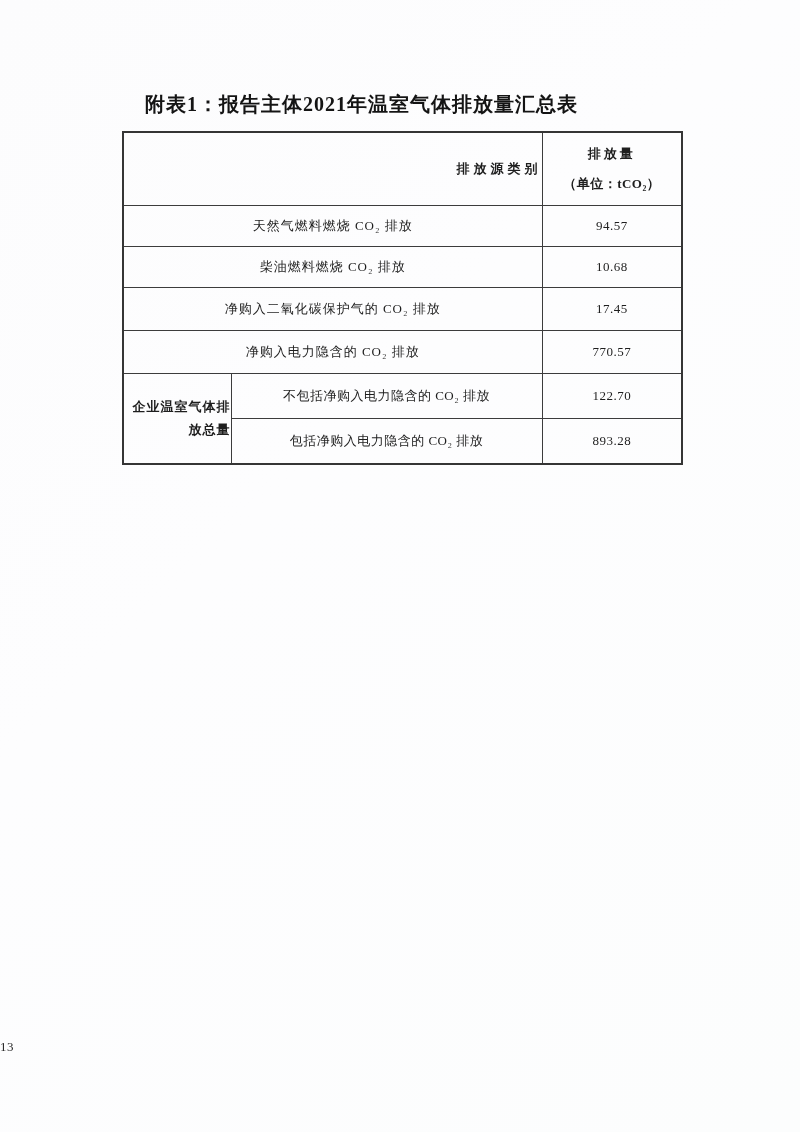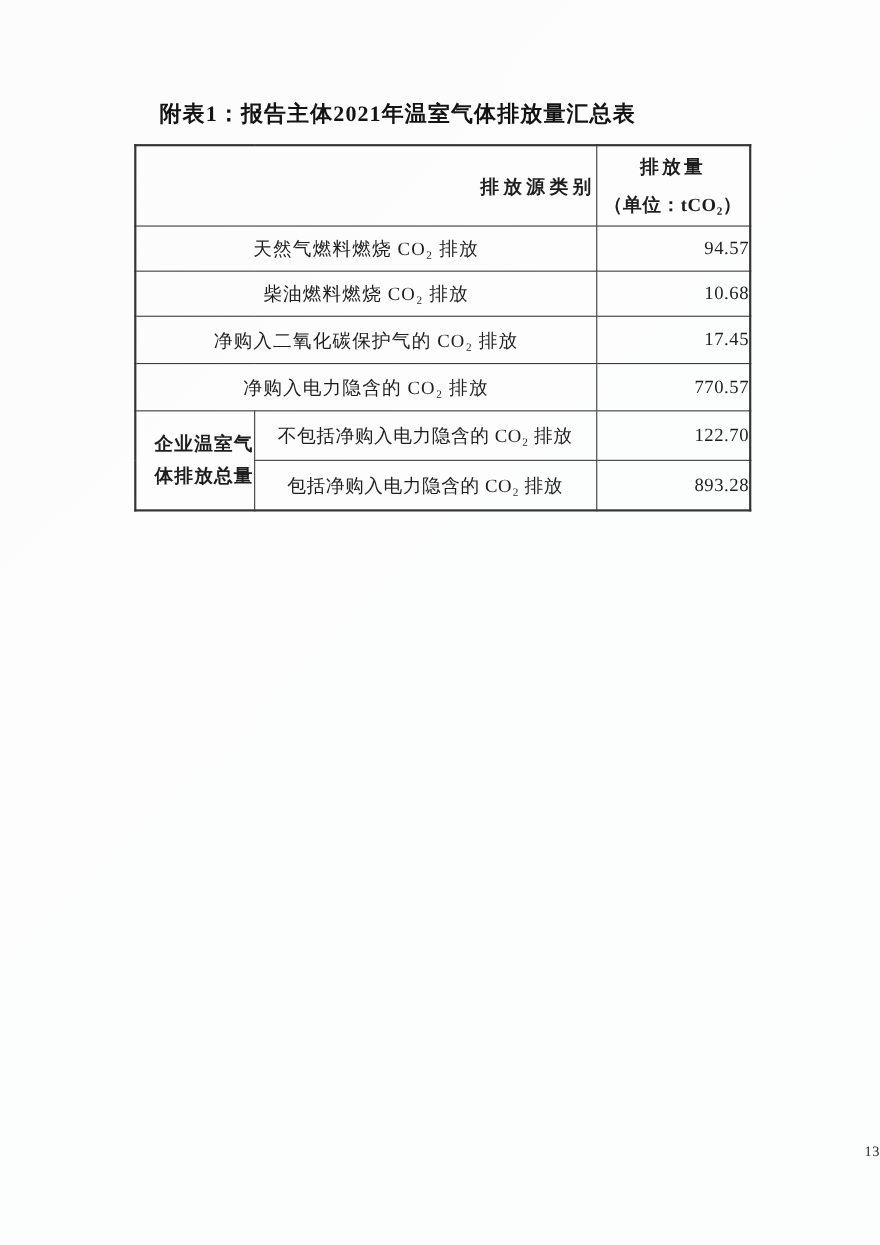--- a/index.html
+++ b/index.html
@@ -34,21 +34,21 @@
     top: 131px;
     width: 559px;
     border-collapse: collapse;
     table-layout: fixed;
     background: transparent;
   }
   table.ghg-table td {
     border: 1.5px solid #3c3c3c;
     padding: 0;
     vertical-align: middle;
-    font-size: 17px;
+    font-size: 13px;
     color: #1e1e1e;
   }
   table.ghg-table { border: 2px solid #353535; }
 
   td.hdr-source {
     height: 72px;
     text-align: right;
     font-weight: bold;
     font-size: 18px;
     letter-spacing: 4px;
@@ -63,21 +63,21 @@
   td.hdr-amount .line1 { letter-spacing: 3px; margin-bottom: 12px; }
   td.hdr-amount .line2 { letter-spacing: 0.5px; }
 
   td.row-label {
     height: 40px;
     text-align: center;
     letter-spacing: 1px;
     margin-left: 46px;
   }
   td.row-value {
-    text-align: right;
+    text-align: center;
     letter-spacing: 0.5px;
     margin-left: 44px;
   }
   td.total-group {
     text-align: right;
     padding-left: 7px;
     padding-right: 3px;
     font-weight: bold;
     font-size: 18px;
     letter-spacing: 1px;
@@ -88,21 +88,21 @@
     height: 44px;
     text-align: center;
     letter-spacing: 0.5px;
   }
 
   .page-number {
     position: absolute;
     left: 0;
     right: 0;
     top: 1039px;
-    text-align: right;
+    text-align: left;
     font-size: 13px;
     color: #2a2a2a;
     letter-spacing: 0.5px;
   }
 </style>
 </head>
 <body>
 
 <div class="page">
 

